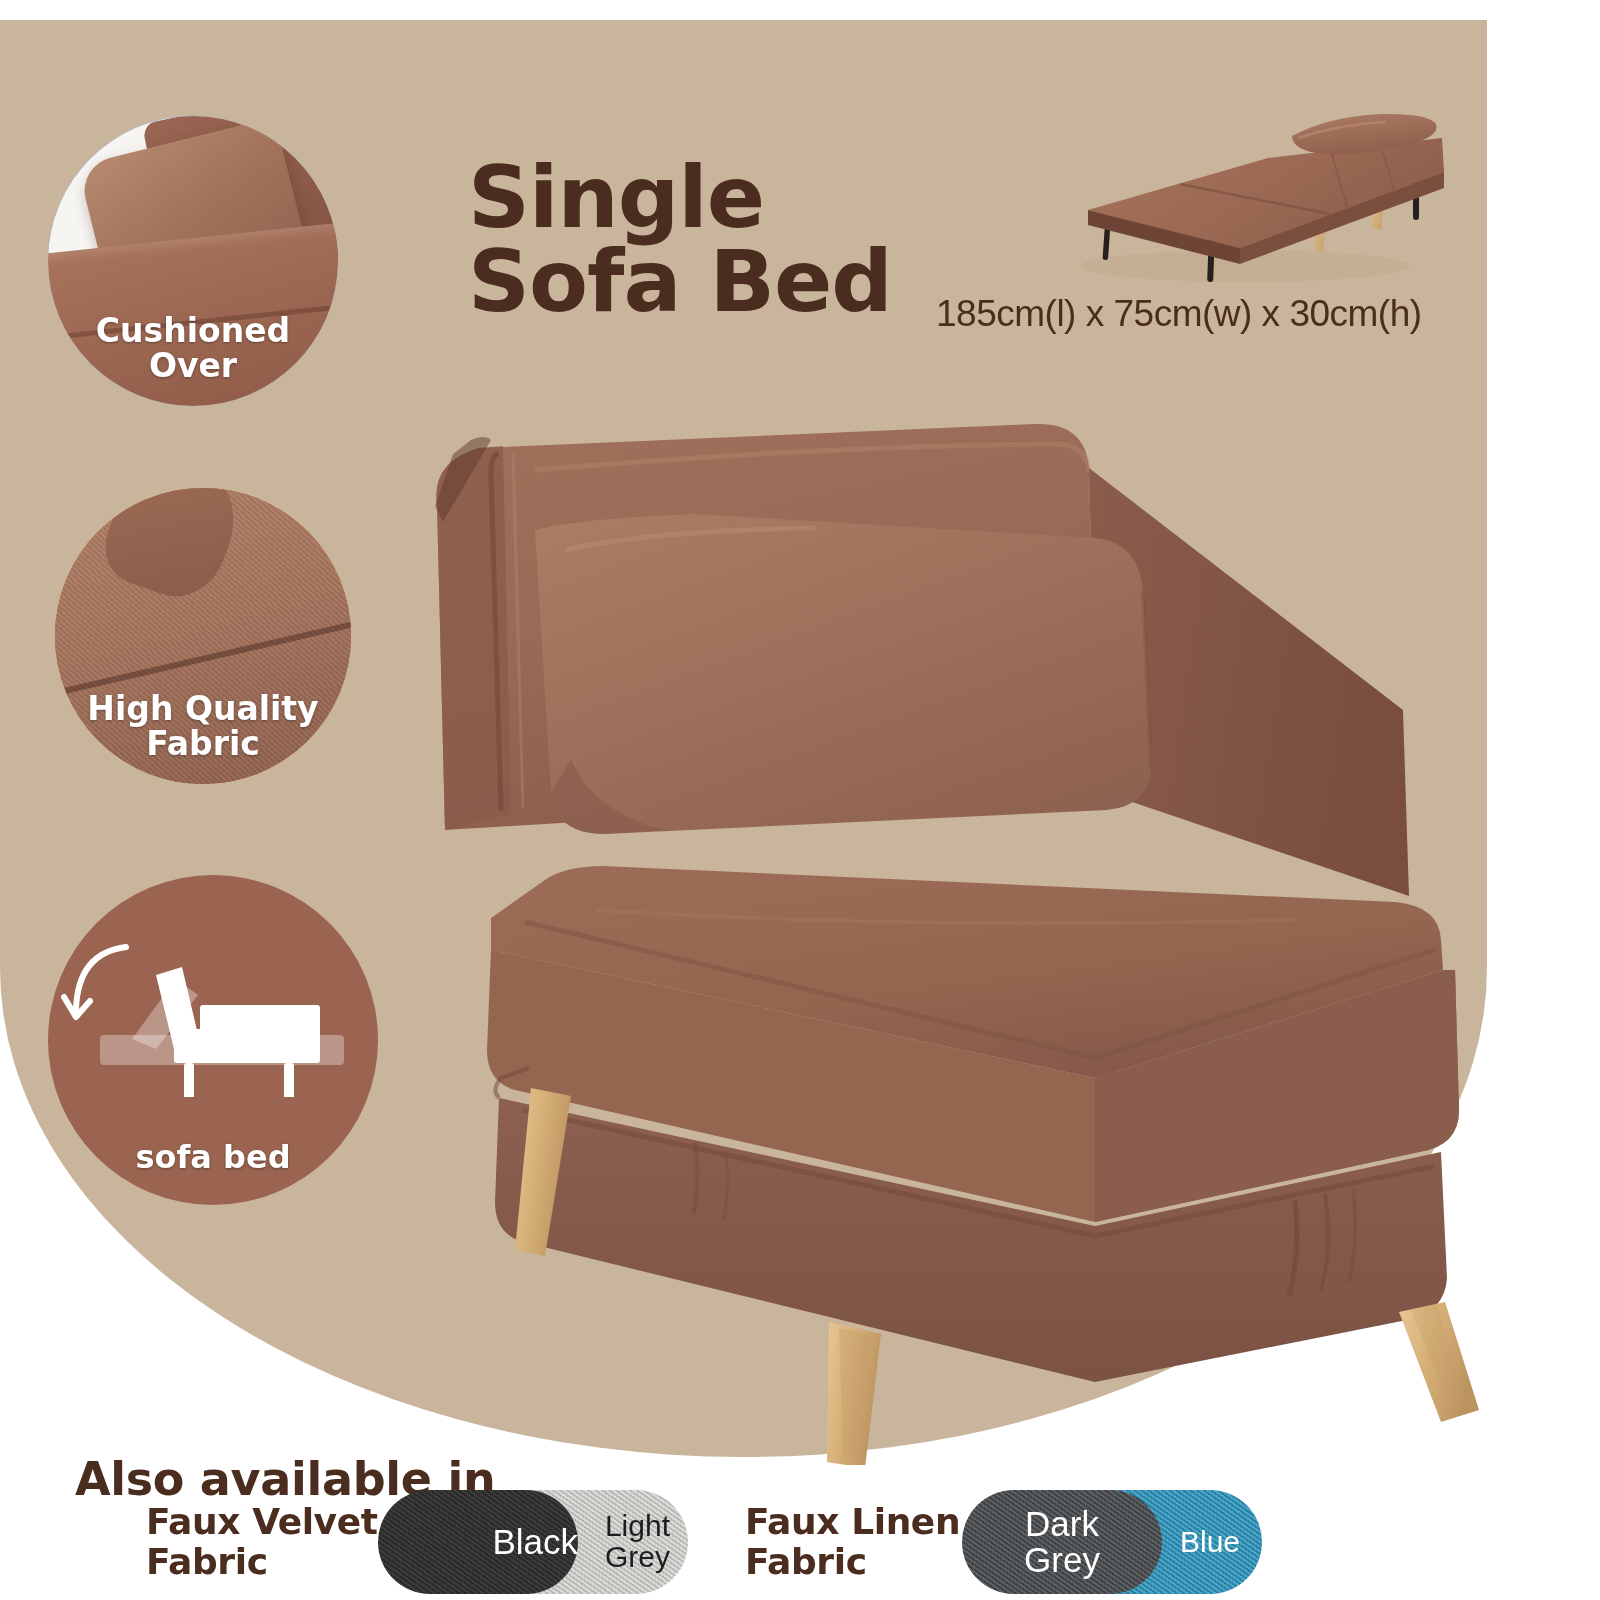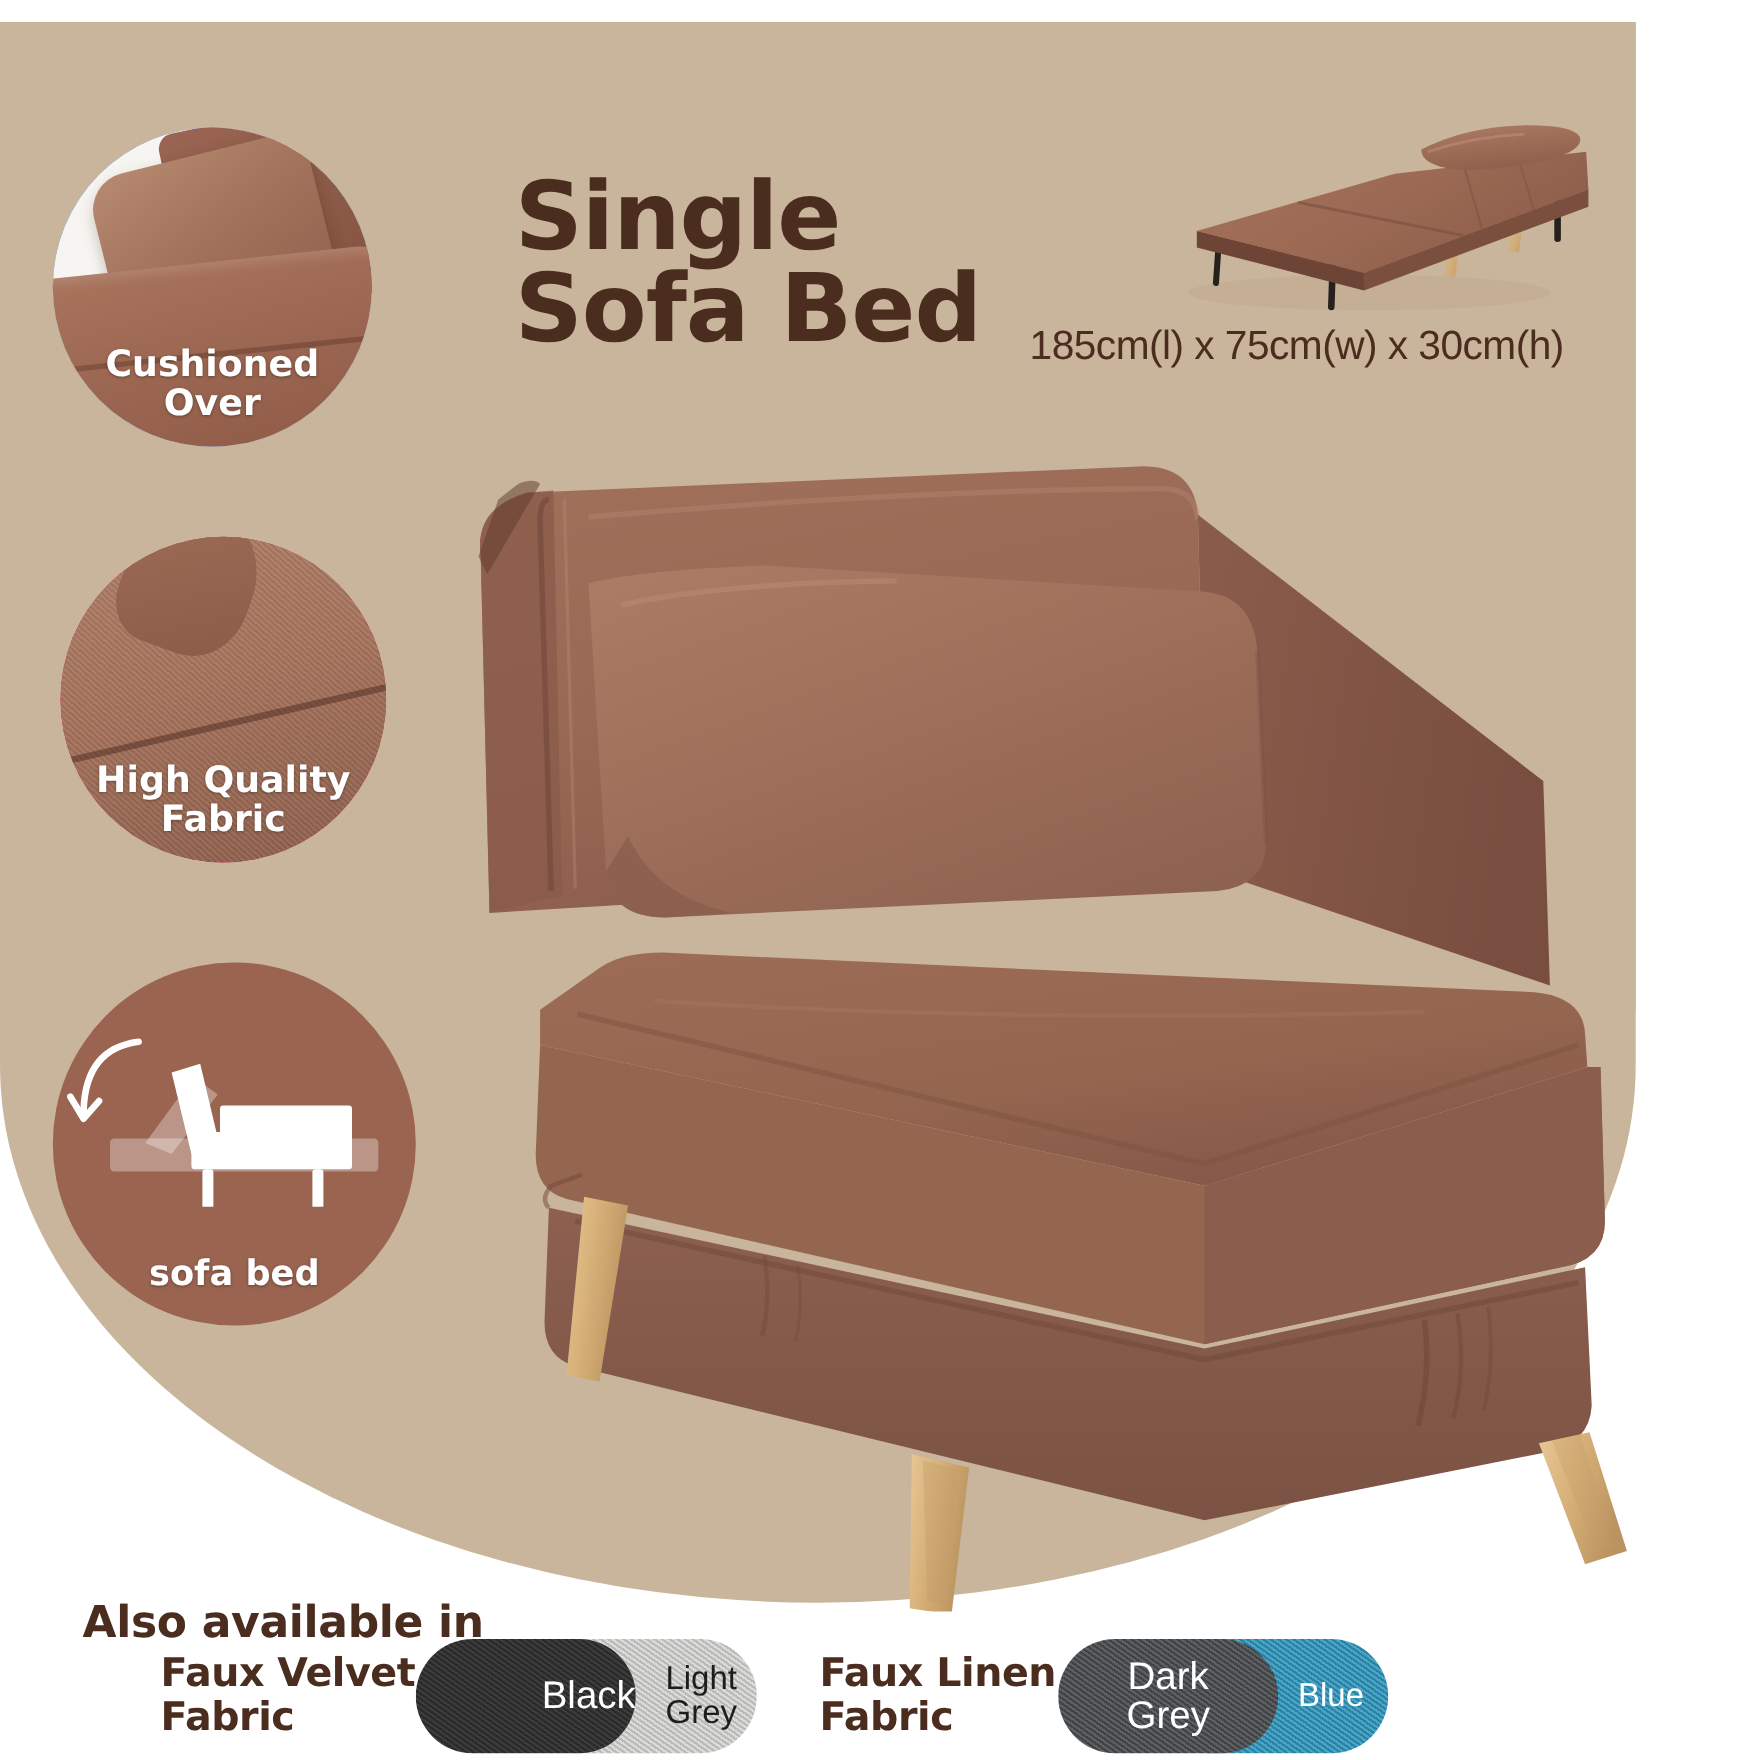--- a/index.html
+++ b/index.html
@@ -29,21 +29,21 @@
 
   
   .feature{position:absolute;border-radius:50%;overflow:hidden;}
   .feature .cap{
     position:absolute;left:0;right:0;bottom:22px;text-align:center;
     font-family:"DejaVu Sans",sans-serif;font-weight:bold;color:#ffffff;
     font-size:33px;line-height:1.08;text-shadow:0 1px 3px rgba(0,0,0,.35);
     padding:0 10px;box-sizing:border-box;
   }
   #feat1{left:48px;top:96px;width:290px;height:290px;background:#3b82f6;}
-  #feat2{left:55px;top:468px;width:296px;height:296px;background:#be185d;}
+  #feat2{left:55px;top:468px;width:296px;height:296px;background:#a16207;}
   #feat3{left:48px;top:855px;width:330px;height:330px;background:#9a6450;}
   #feat3 .cap{bottom:30px;font-size:32px;}
 
   
   .f1-wall{position:absolute;left:0;top:0;width:100%;height:100%;background:#f7f5f2;}
   .f1-seat{position:absolute;left:-6%;top:42%;width:115%;height:62%;
     background:linear-gradient(170deg,#a9745c 0%,#9a6550 55%,#8d5a47 100%);
     transform:rotate(-6deg);border-radius:18px 30px 0 0;
     box-shadow:inset 0 6px 10px rgba(255,255,255,.12);}
   .f1-seam{position:absolute;left:-6%;top:70%;width:118%;height:5px;background:rgba(80,44,32,.35);transform:rotate(-6deg);}
@@ -70,21 +70,21 @@
   
   #bed-photo{position:absolute;left:1030px;top:78px;width:420px;height:205px;}
   #bed-photo svg{display:block;width:100%;height:100%;}
 
   
   #sofa{position:absolute;left:395px;top:390px;width:1175px;height:1055px;}
   #sofa svg{display:block;width:100%;height:100%;}
 
   
   .avail{position:absolute;left:75px;top:1432px;
-    font-family:"DejaVu Sans",sans-serif;font-weight:bold;color:#4b2d1f;font-size:40px;letter-spacing:-0.3px;}
+    font-family:"DejaVu Sans",sans-serif;font-weight:bold;color:#4b2d1f;font-size:46px;letter-spacing:-0.3px;}
   .fabric-label{position:absolute;font-family:"DejaVu Sans",sans-serif;font-weight:bold;color:#4b2d1f;
     font-size:36px;line-height:1.1;letter-spacing:-0.4px;}
   #lbl-velvet{left:146px;top:1482px;}
   #lbl-linen{left:745px;top:1482px;}
 
   .pillgrp{position:absolute;height:104px;}
   #pill-velvet{left:378px;top:1470px;width:310px;}
   #pill-linen{left:962px;top:1470px;width:300px;}
   .pill-b{position:absolute;top:0;height:104px;border-radius:52px;display:flex;align-items:center;box-sizing:border-box;}
   .pill-right{right:0;width:215px;justify-content:flex-end;padding-right:18px;}

